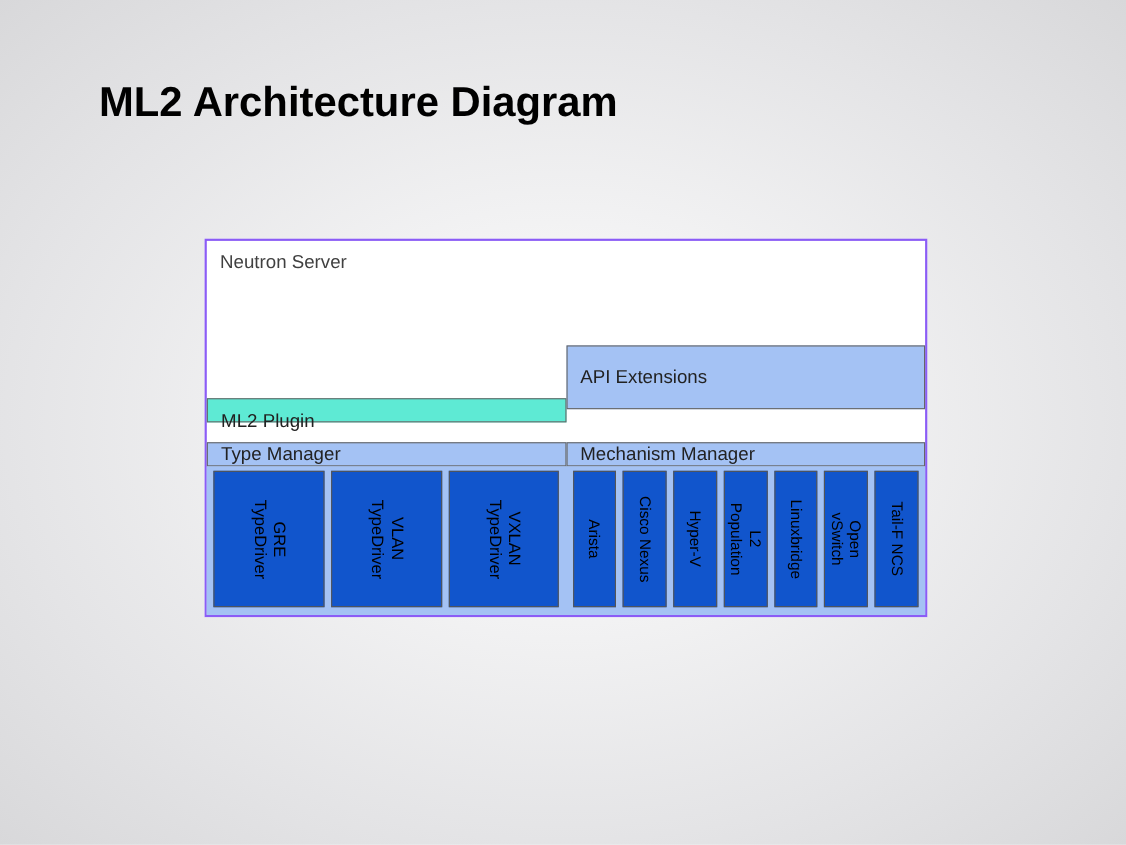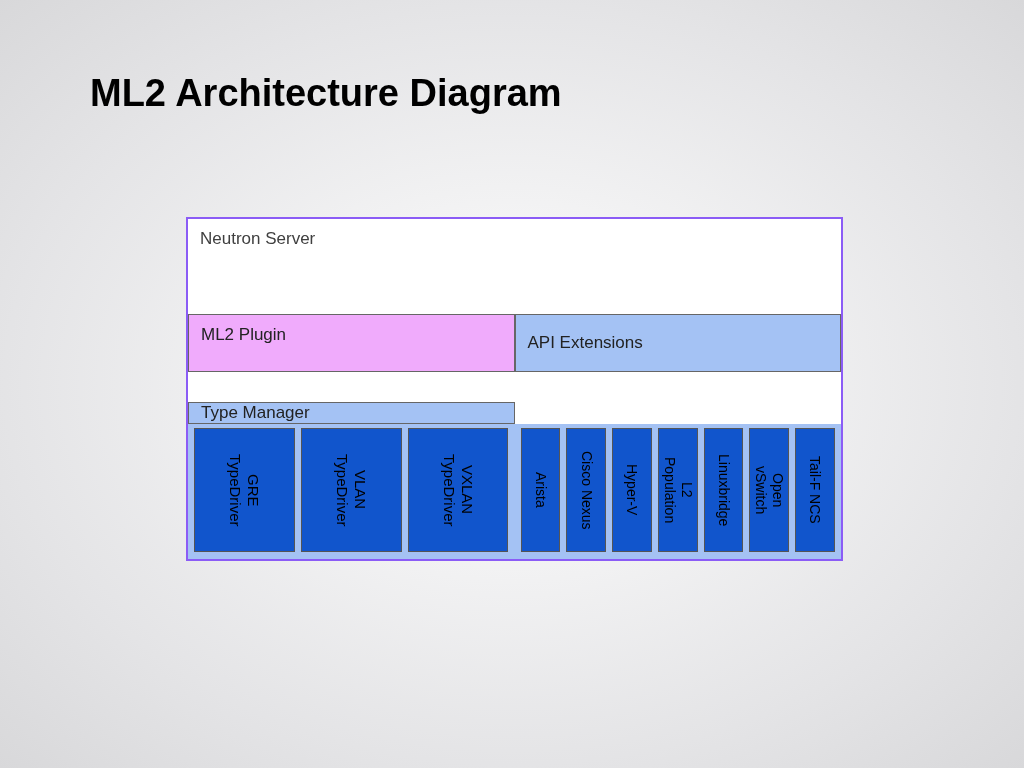--- a/index.html
+++ b/index.html
@@ -37,23 +37,24 @@
   }
   .cell {
     border: 1px solid #666;
     padding: 10px 12px;
     font-size: 17px;
     color: #222;
   }
   .ml2-row { height: 58px; }
   .ml2-plugin {
     flex: 0 0 50%;
-    background: #f0abfc;
+    background: #5eead4;
     display: flex;
     align-items: flex-start;
+    margin-top: 48px;
   }
   .api-ext {
     flex: 1;
     background: #a4c2f4;
     display: flex;
     align-items: center;
   }
   .mgr-row { height: 52px; }
   .type-mgr, .mech-mgr {
     flex: 0 0 50%;
@@ -101,20 +102,21 @@
 <div class="diagram">
   <div class="neutron-label">Neutron Server</div>
 
   <div class="row ml2-row">
     <div class="cell ml2-plugin">ML2 Plugin</div>
     <div class="cell api-ext">API Extensions</div>
   </div>
 
   <div class="row mgr-row">
     <div class="cell type-mgr">Type Manager</div>
+    <div class="cell mech-mgr">Mechanism Manager</div>
   </div>
 
   <div class="row drivers-row">
     <div class="type-drivers">
       <div class="td-box">
           <span>GRE
 TypeDriver</span>
         </div>
       <div class="td-box">
           <span>VLAN

